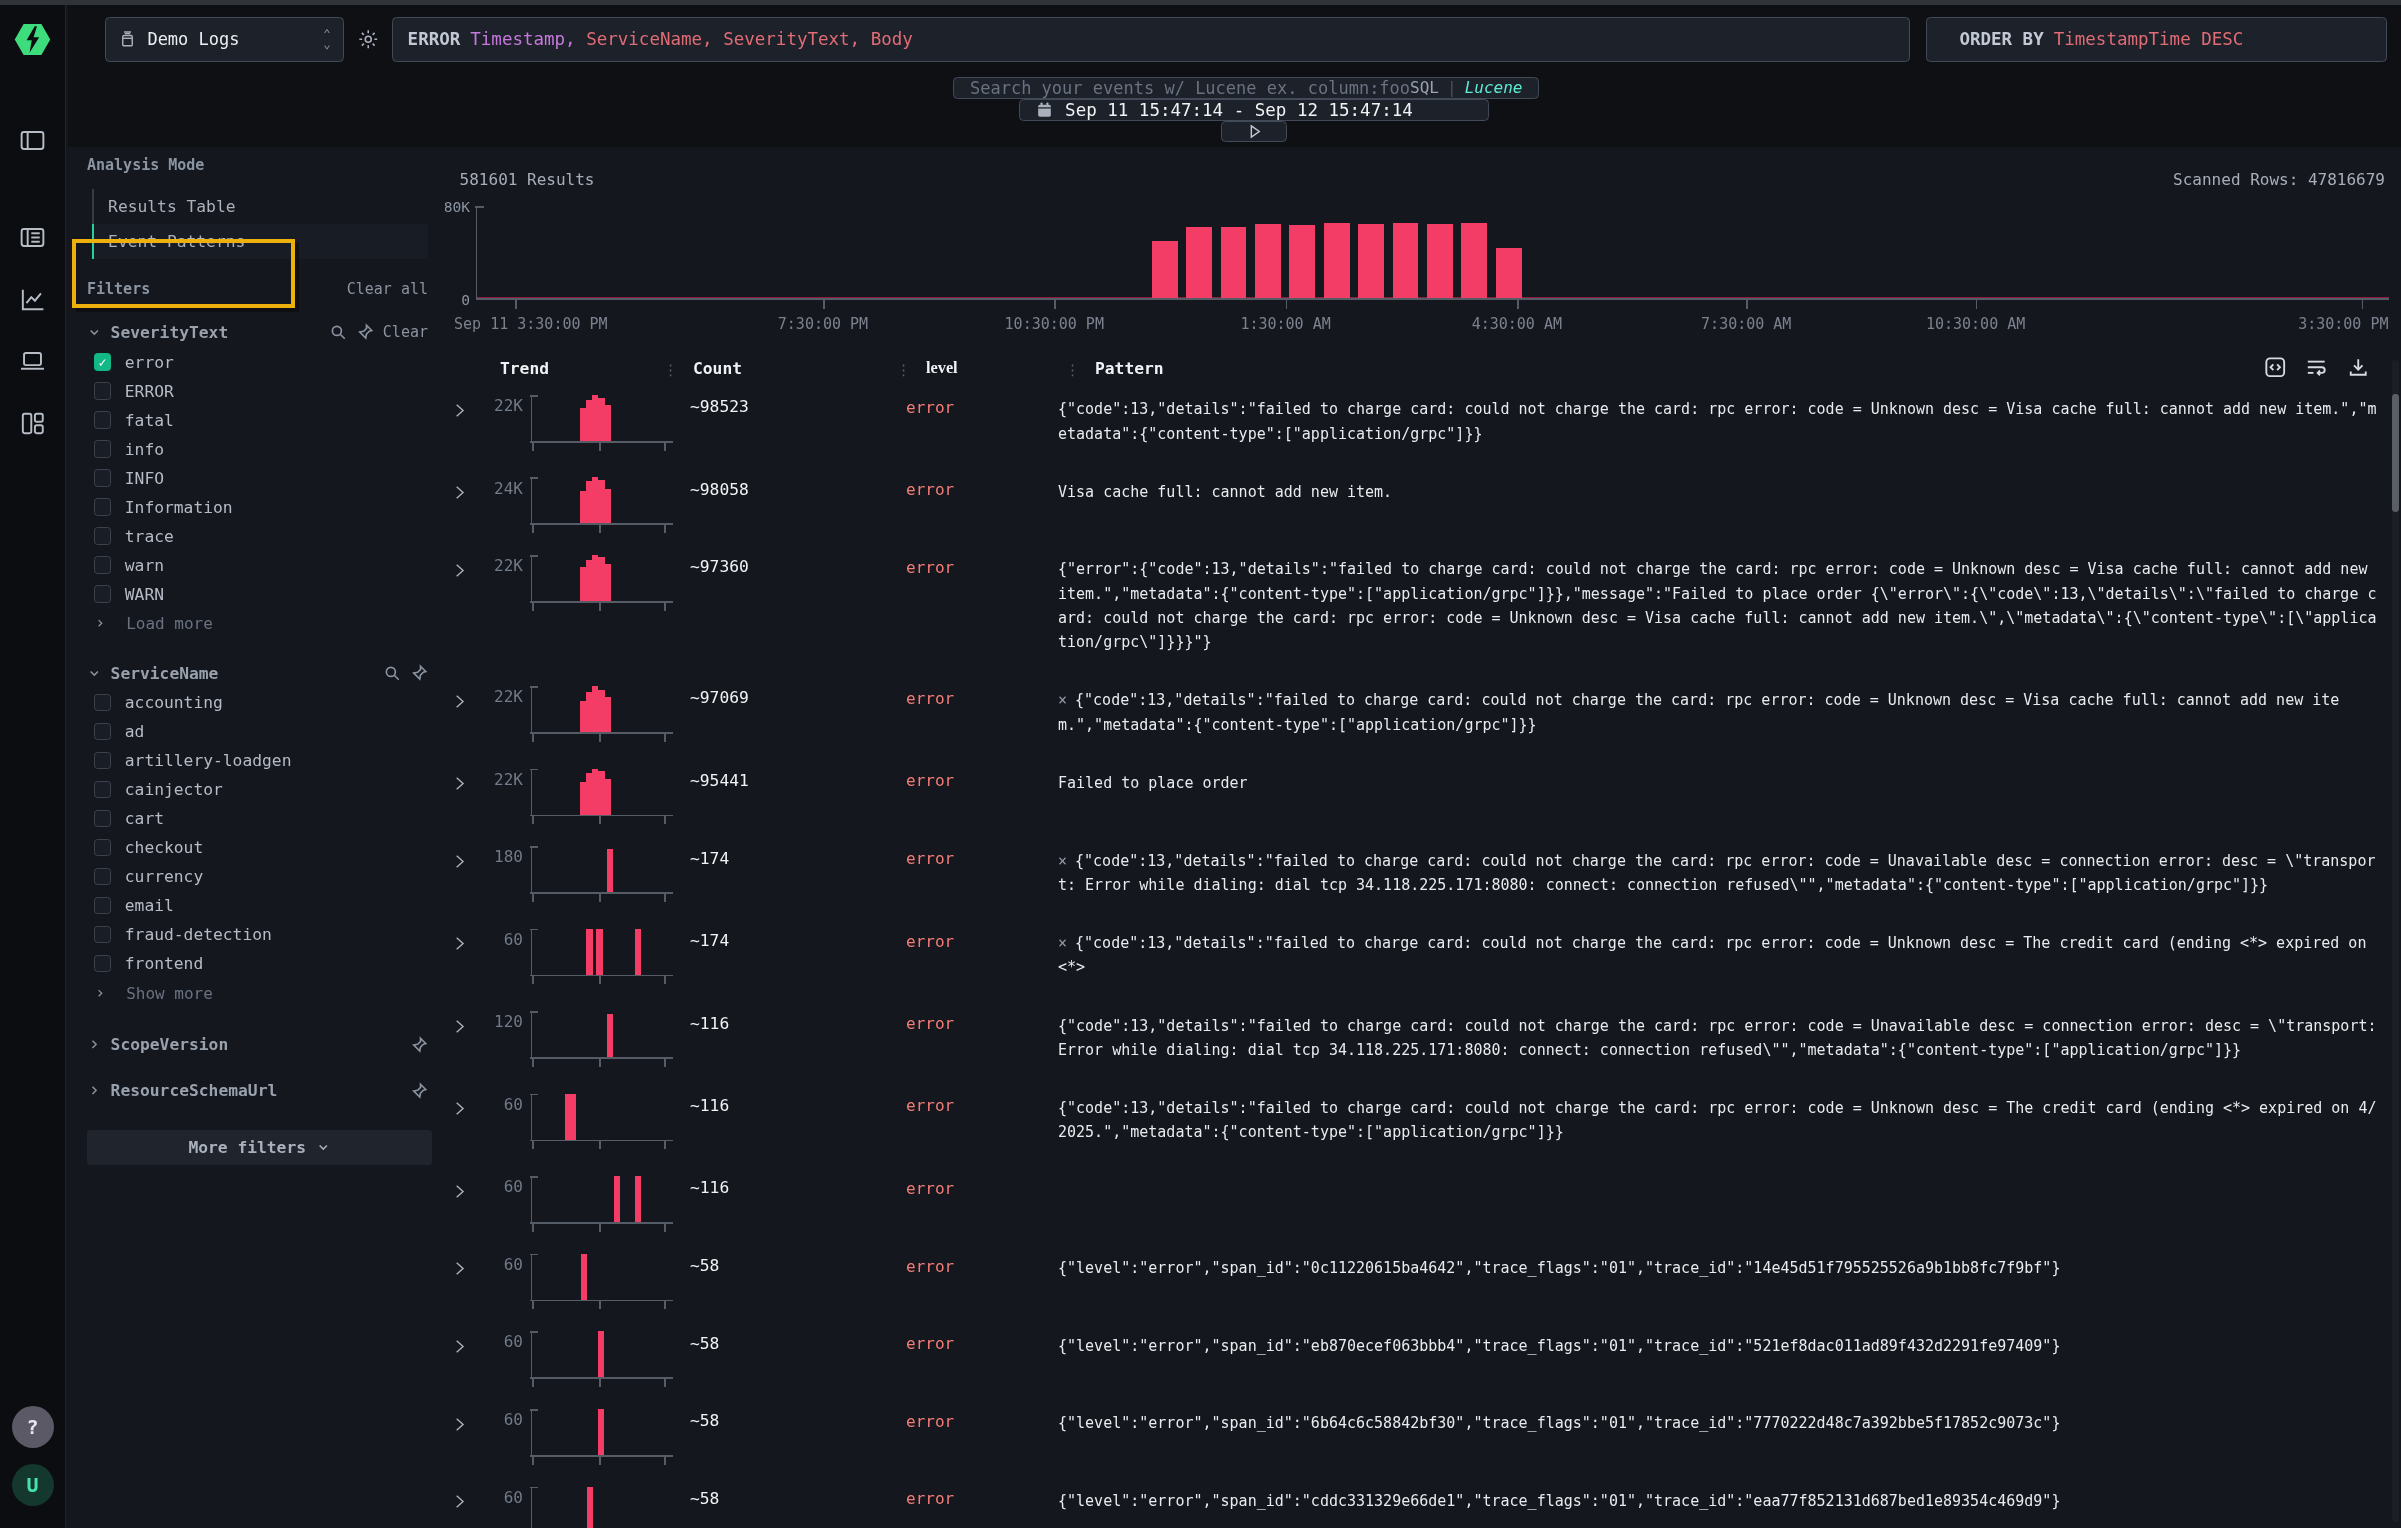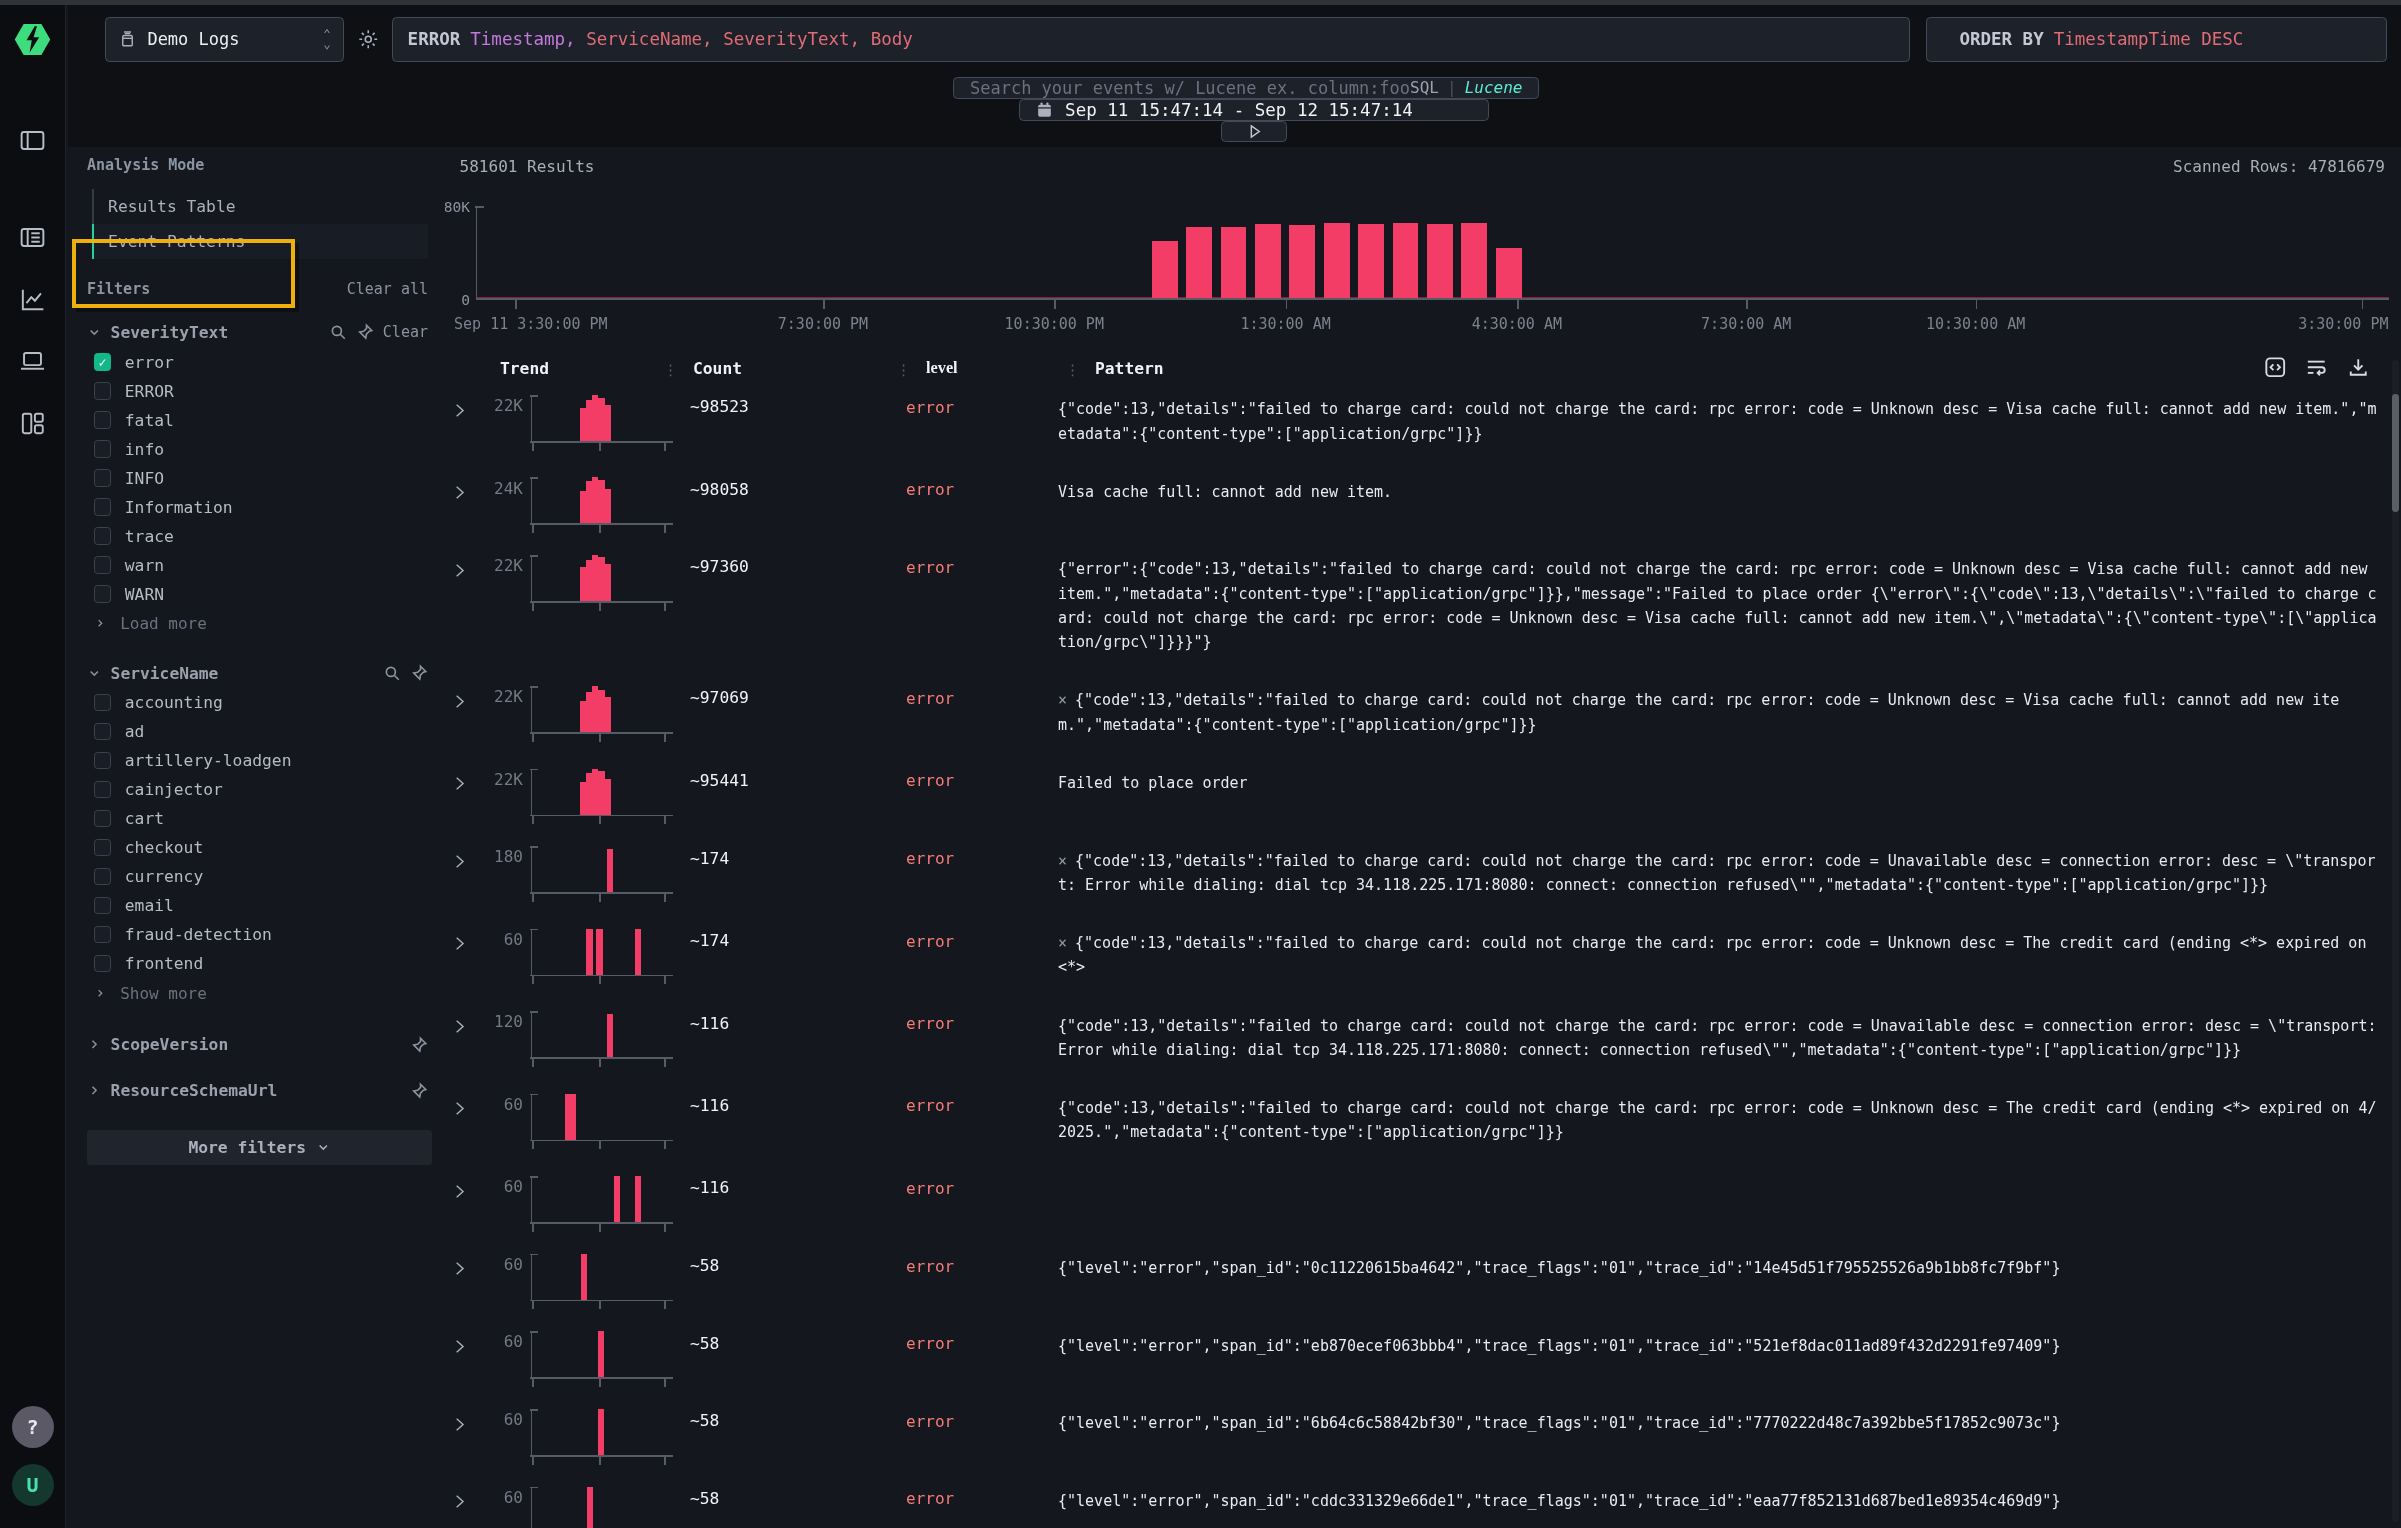--- a/index.html
+++ b/index.html
@@ -52,27 +52,27 @@
   .group-head { margin-top:25px; display:flex; align-items:center; gap:9px; }
   .chev-svg { width:14.6px; height:14.6px; stroke:#8b93a0; fill:none; stroke-width:2.4; flex:none; cursor:pointer; }
   .group-title { color:#99a1ad; font-weight:bold; font-size:16.3px; flex:1; cursor:pointer; }
   .mini-icon { width:18px; height:18px; stroke:#8b93a0; fill:none; stroke-width:2.2; cursor:pointer; }
   .group-clear { color:#8b93a0; font-size:15px; cursor:pointer; }
   .check-list { margin-top:5.6px; }
   .check-item { display:flex; align-items:center; gap:13.5px; height:29px; padding-left:6.8px; cursor:pointer; }
   .cbox { width:17.5px; height:17.5px; border:1.1px solid #3c424d; border-radius:3.4px; background:#191d25; flex:none; }
   .cbox.checked { background:#12b886; border-color:#12b886; color:#fff; font-size:13.5px; font-weight:bold; display:flex; align-items:center; justify-content:center; }
   .check-label { color:#b6bcc6; font-size:16.3px; }
-  .more-link { display:flex; align-items:center; gap:14px; color:#6a7280; font-size:16px; height:30px; padding-left:6.8px; cursor:pointer; }
+  .more-link { display:flex; align-items:center; gap:20px; color:#6a7280; font-size:16px; height:30px; padding-left:6.8px; cursor:pointer; }
   .collapsed-group { margin-top:27px; display:flex; align-items:center; gap:9px; }
   .more-filters { margin:30px auto 0; width:345px; height:35px; background:#20242d; border-radius:3.4px; display:flex; align-items:center; justify-content:center; gap:10px; color:#aab1bd; font-size:16.3px; font-weight:bold; cursor:pointer; }
 
   
   .results { position:absolute; left:445px; top:146px; width:1957px; height:1382px; background:#14171e; }
-  .results-head { position:absolute; top:11px; left:14.6px; right:17px; display:flex; justify-content:space-between; color:#a8aeb8; font-size:16px; }
+  .results-head { position:absolute; top:24px; left:14.6px; right:17px; display:flex; justify-content:space-between; color:#a8aeb8; font-size:16px; }
   .histogram { position:absolute; top:44px; left:0; right:0; height:148px; }
   .hchart { position:absolute; left:31px; right:13.5px; top:16px; bottom:38px; border-left:1.7px solid #555c66; }
   .hchart .ytick-top { position:absolute; left:-1.7px; top:0; width:9px; height:1.7px; background:#555c66; }
   .ylab { position:absolute; font-size:14.6px; color:#8a93a0; text-align:right; width:36px; left:-43px; }
   .ylab.top { top:-8px; }
   .ylab.zero { bottom:-8px; }
   .baseline { position:absolute; left:0; right:0; bottom:0; height:1.7px; background:#555c66; }
   .base-red { position:absolute; left:0; right:0; bottom:1.1px; height:2.3px; background:#a11d46; opacity:.85; }
   .hbar { position:absolute; bottom:1.7px; width:1.35%; background:#f33c66; }
   .hxtick { position:absolute; bottom:-9px; width:1.7px; height:9px; background:#555c66; }

